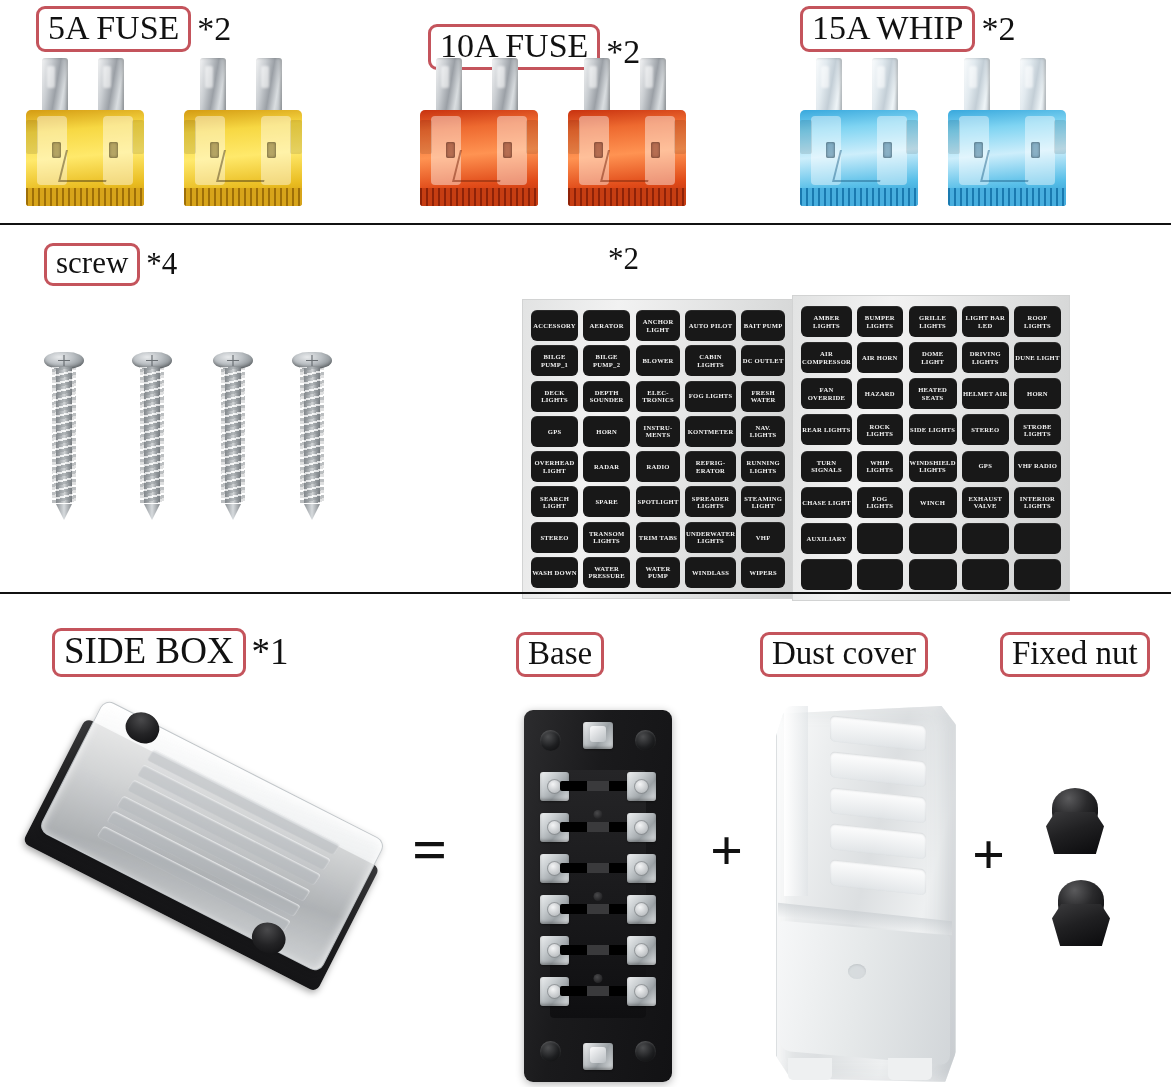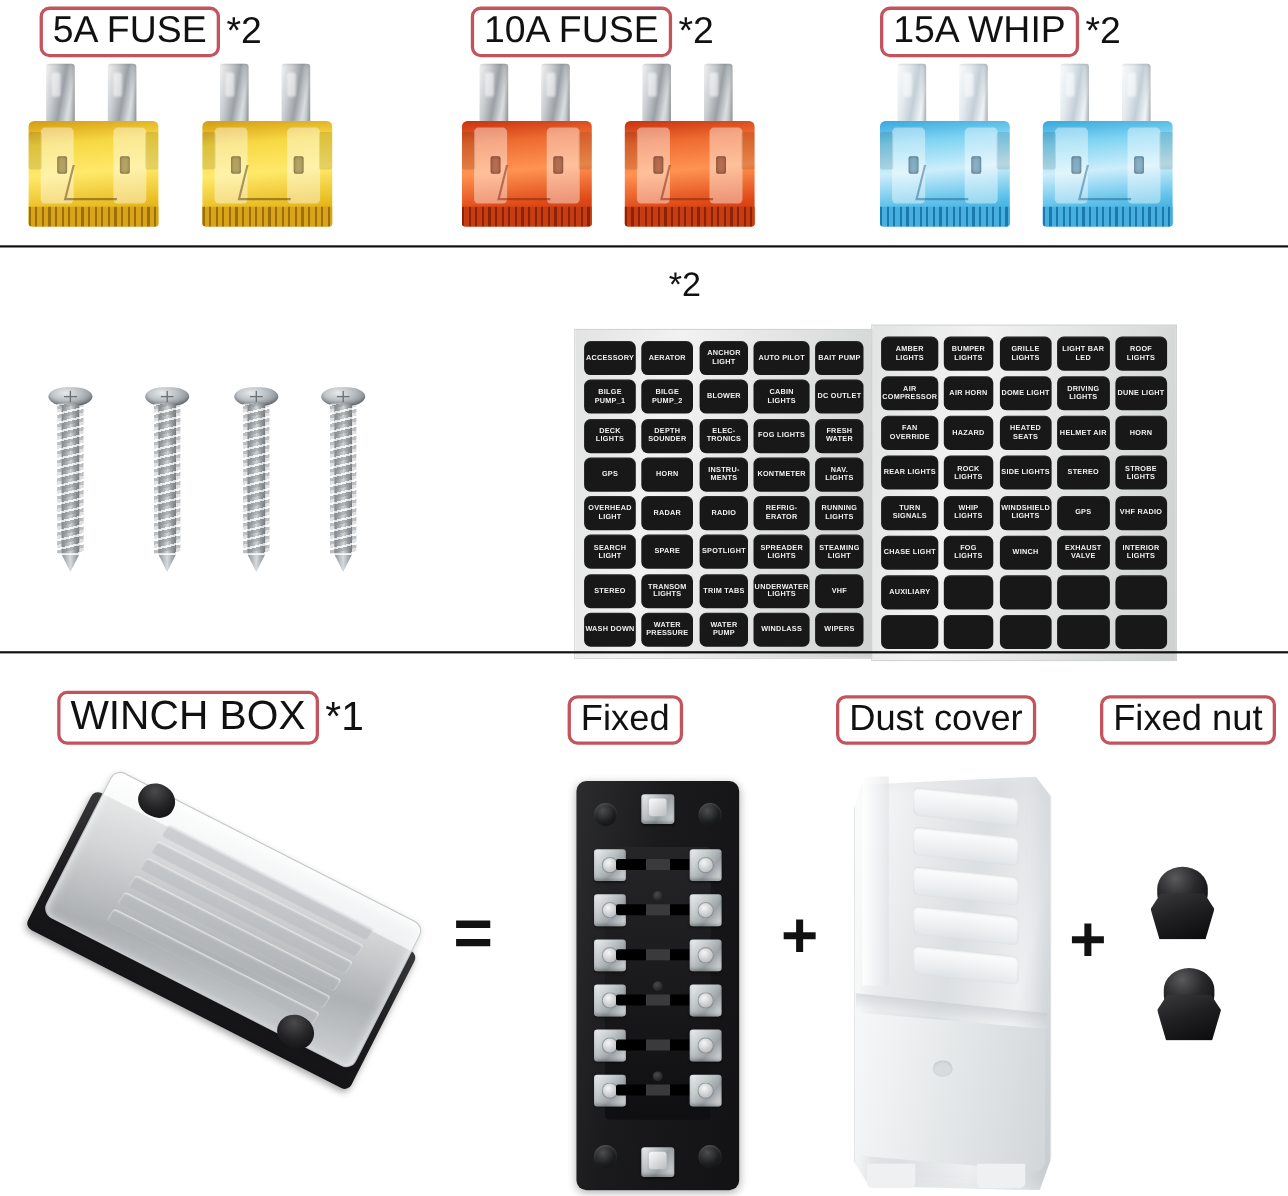--- a/index.html
+++ b/index.html
@@ -3,21 +3,21 @@
 <meta charset="utf-8">
 <style>
   html,body{margin:0;padding:0;}
   body{
     width:1171px;height:1087px;
     background:#ffffff;
     font-family:"Liberation Sans", sans-serif;
     overflow:hidden;
     position:relative;
   }
-  .stage{position:relative;width:1171px;height:949px;}
+  .stage{position:relative;width:1171px;height:949px;font-family:Liberation Serif, serif;}
 
   
   .cap{position:absolute;display:flex;align-items:center;white-space:nowrap;}
   .cap .box{
     border:3px solid #c4545c;border-radius:9px;
     padding:1px 9px 3px 9px;
     color:#111;line-height:1.05;
     background:#fff;
   }
   .cap .mult{color:#111;margin-left:6px;line-height:1.05;}
@@ -202,21 +202,21 @@
     <div class="blade r"></div>
     <div class="body"></div>
     <div class="notchL"></div>
     <div class="notchR"></div>
     <div class="hole l"></div>
     <div class="hole r"></div>
     <div class="wire"></div>
     <div class="ribs"></div>
   </div>
 
-  <div class="cap" style="left:428px;top:6px;font-size:34px;">
+  <div class="cap" style="left:428px;top:24px;font-size:34px;align-items:flex-end;">
     <span class="box">10A FUSE</span>
     <span class="mult">*2</span>
   </div>
 
   <div class="fuse r" style="left:420px;top:58px;">
     <div class="blade l"></div>
     <div class="blade r"></div>
     <div class="body"></div>
     <div class="notchL"></div>
     <div class="notchR"></div>
@@ -260,20 +260,24 @@
     <div class="notchL"></div>
     <div class="notchR"></div>
     <div class="hole l"></div>
     <div class="hole r"></div>
     <div class="wire"></div>
     <div class="ribs"></div>
   </div>
 
   <div class="divider" style="top:223px;"></div>
 
+  <div class="cap" style="left:44px;top:243px;font-size:31px;">
+    <span class="box">screw</span>
+    <span class="mult">*4</span>
+  </div>
 
   <div class="screw" style="left:44px;top:352px;">
     <div class="head"></div>
     <div class="shaft"></div>
     <div class="thread"></div>
     <div class="tip"></div>
   </div>
   <div class="screw" style="left:132px;top:352px;">
     <div class="head"></div>
     <div class="shaft"></div>
@@ -391,26 +395,26 @@
           <div class="slabel blank"></div>
           <div class="slabel blank"></div>
           <div class="slabel blank"></div>
         </div>
     </div>
   </div>
 
   <div class="divider" style="top:592px;"></div>
 
   <div class="cap" style="left:52px;top:628px;font-size:37px;">
-    <span class="box">WINCH BOX</span>
+    <span class="box">SIDE BOX</span>
     <span class="mult">*1</span>
   </div>
 
   <div class="cap" style="left:516px;top:632px;font-size:33px;">
-    <span class="box">Fixed</span>
+    <span class="box">Base</span>
   </div>
   <div class="cap" style="left:760px;top:632px;font-size:33px;">
     <span class="box">Dust cover</span>
   </div>
   <div class="cap" style="left:1000px;top:632px;font-size:33px;">
     <span class="box">Fixed nut</span>
   </div>
 
   <div class="assembly">
     <div class="asm-inner">

